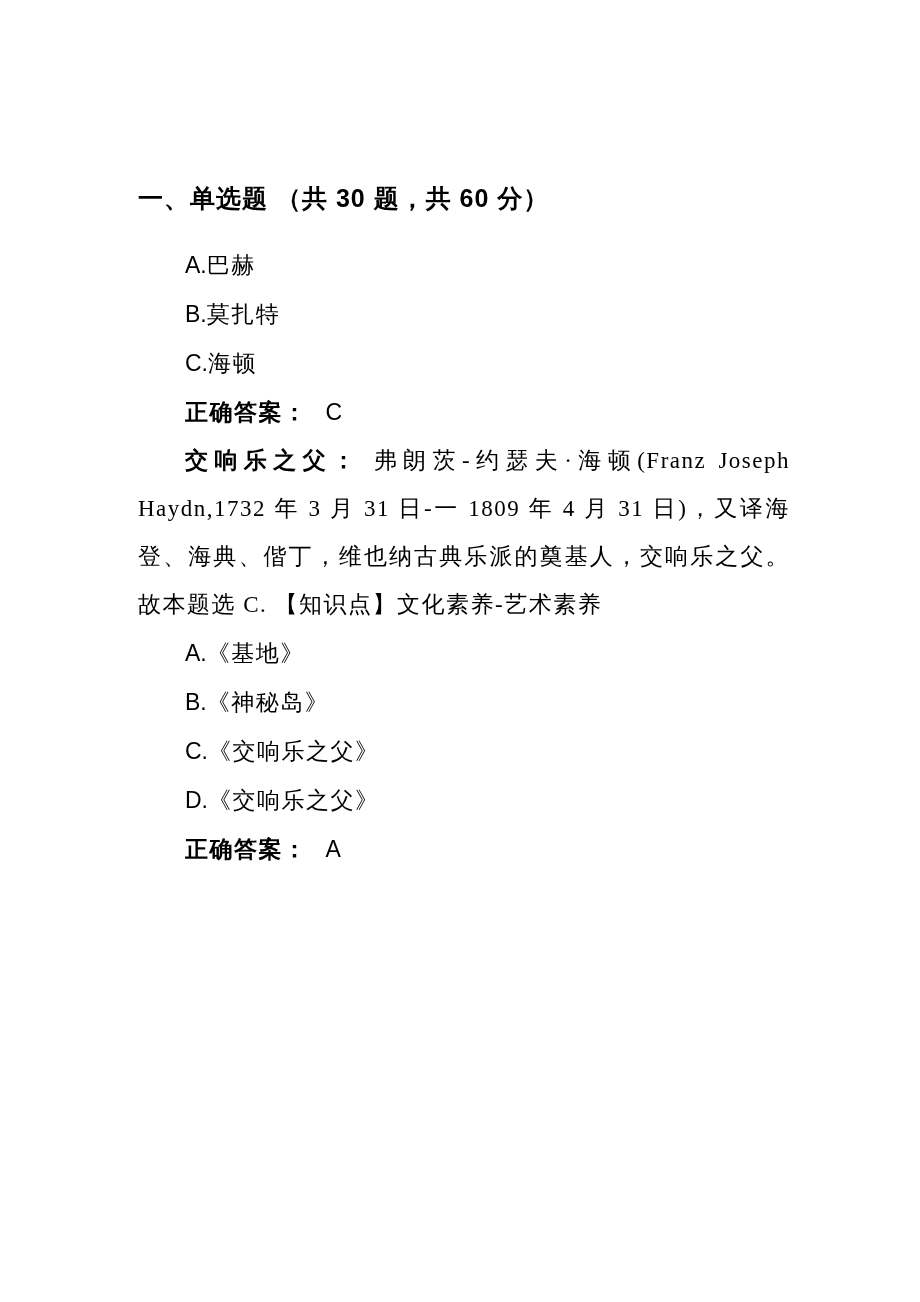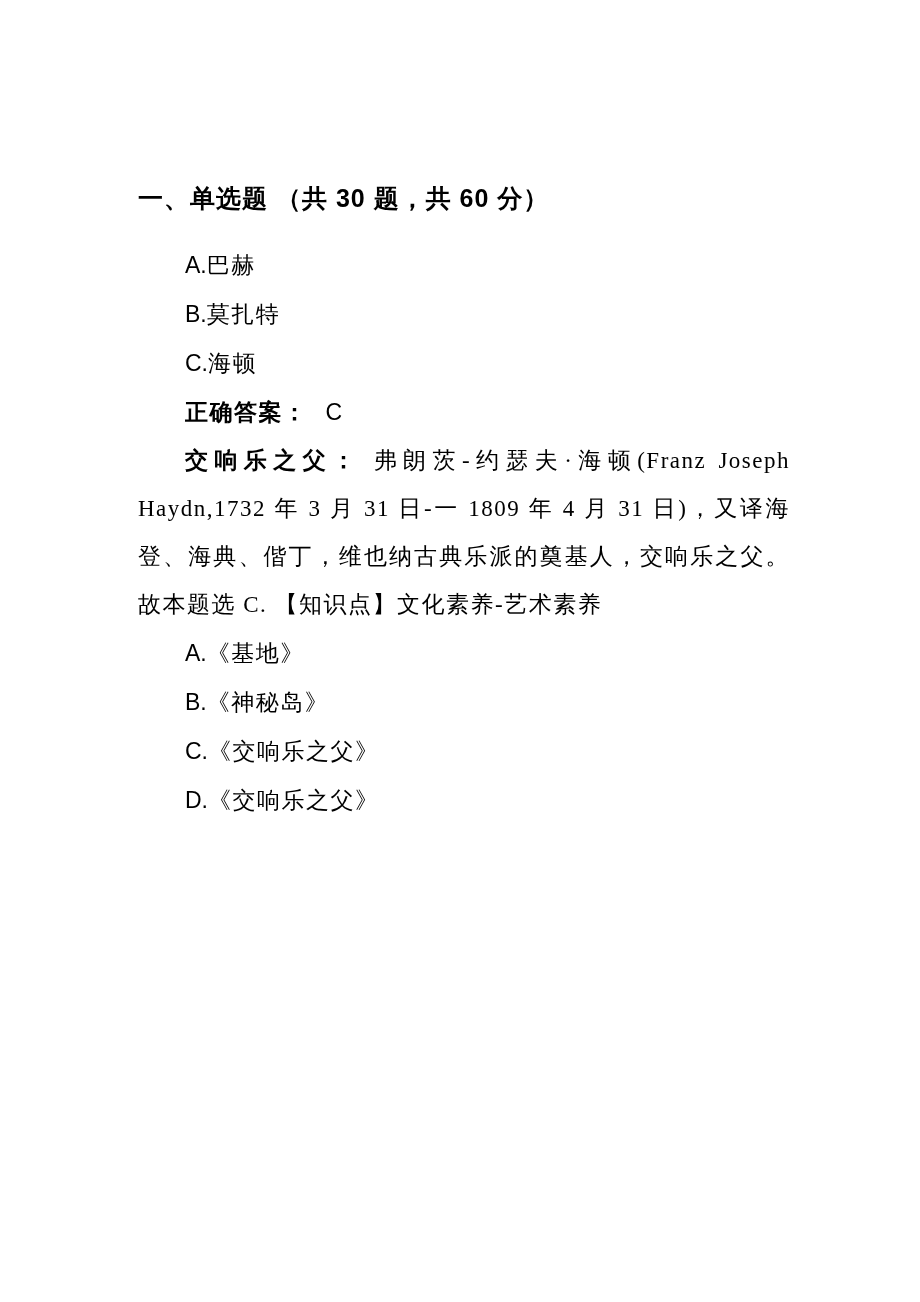--- a/index.html
+++ b/index.html
@@ -85,16 +85,17 @@
       <p class="analysis"><span class="label-bold">交响乐之父：</span> <span>弗朗茨-约瑟夫·海顿(Franz Joseph Haydn,1732 年 3 月 31 日-一 1809 年 4 月 31 日)，又译海登、海典、偕丁，维也纳古典乐派的奠基人，交响乐之父。故本题选 C. 【知识点】文化素养-艺术素养</span></p>
     </section>
 
     <section>
 
       <p class="option"><span class="opt-letter">A.</span><span class="opt-text">《基地》</span></p>
       <p class="option"><span class="opt-letter">B.</span><span class="opt-text">《神秘岛》</span></p>
       <p class="option"><span class="opt-letter">C.</span><span class="opt-text">《交响乐之父》</span></p>
       <p class="option"><span class="opt-letter">D.</span><span class="opt-text">《交响乐之父》</span></p>
 
+      <p class="answer-line"><span class="label-bold">正确答案：</span><span class="answer-letter">A</span></p>
     </section>
 
   </div>
 </div>
 
 </body></html>

